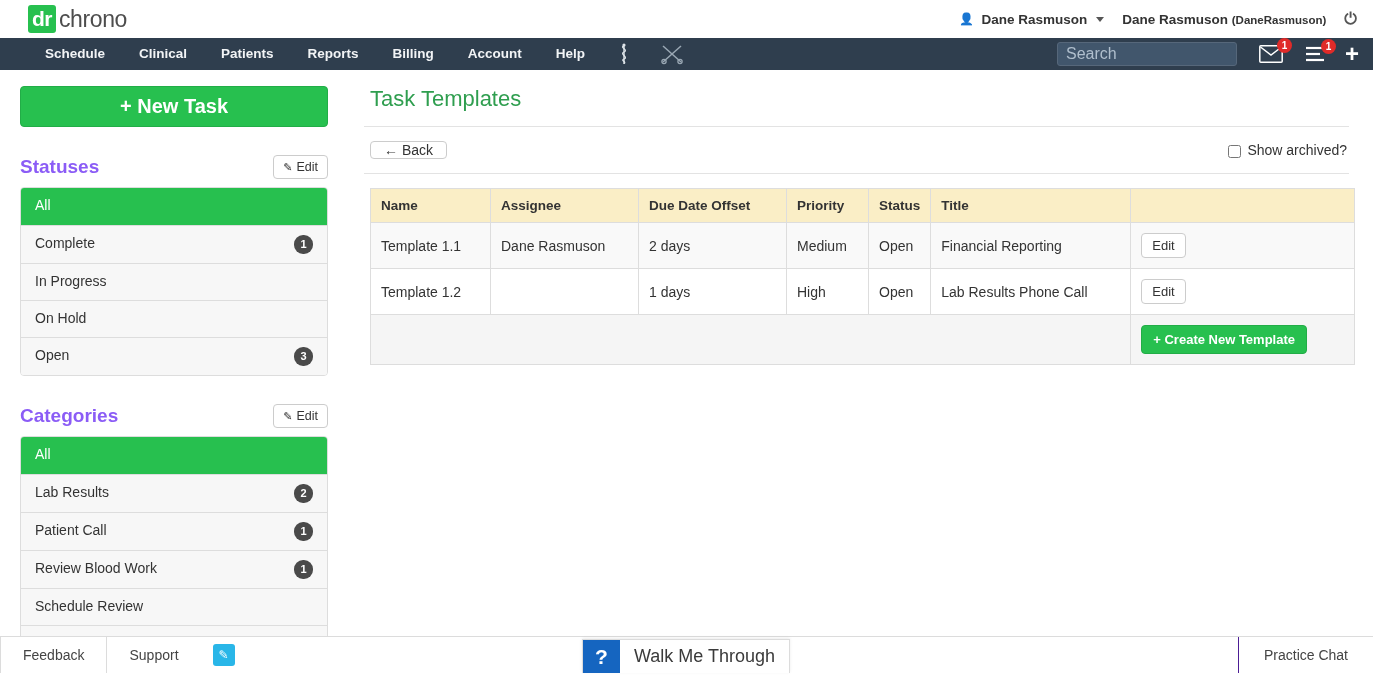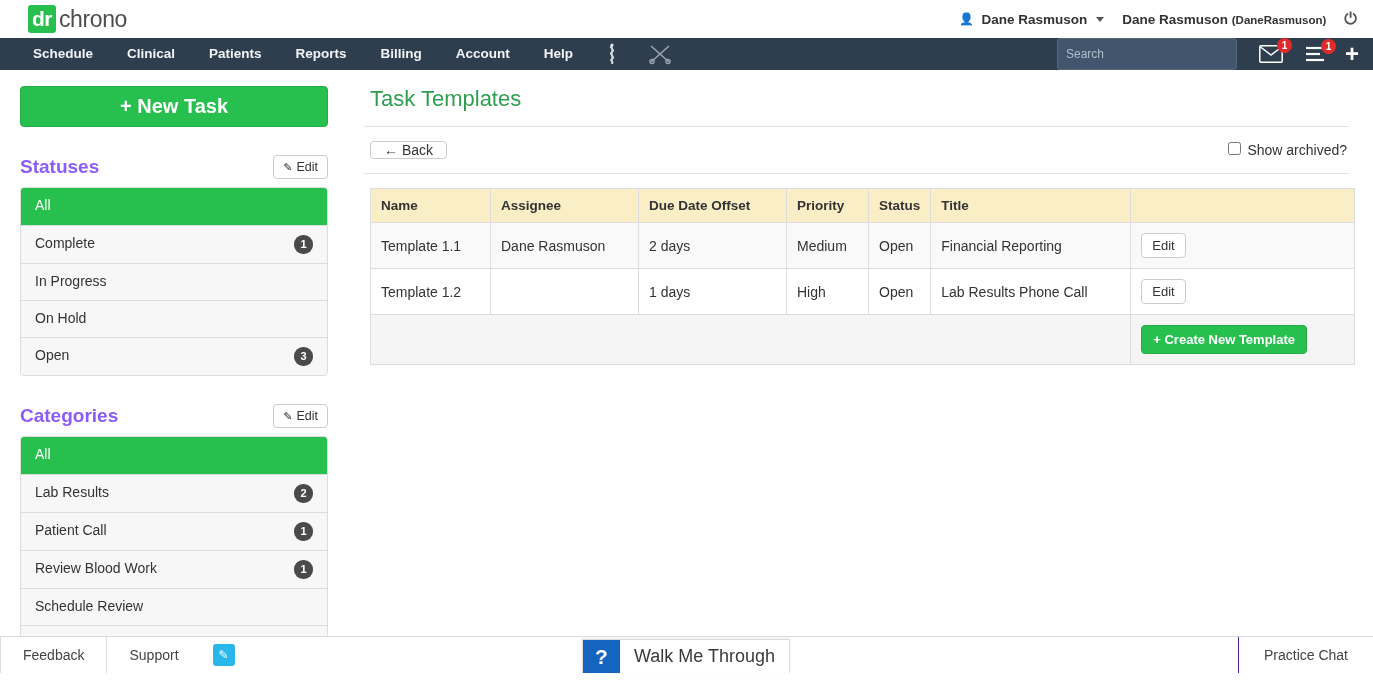--- a/index.html
+++ b/index.html
@@ -58,21 +58,21 @@
   .acct-name { font-weight: bold; }
   .acct-handle { font-weight: bold; font-size: 11.5px; }
   .power-icon { font-size: 16px; color: #555; cursor: pointer; }
 
   
   .navbar {
     height: 32px;
     background: #2f3e4e;
     display: flex;
     align-items: center;
-    padding: 0 12px 0 16px;
+    padding: 0 12px 0 28px;
     position: relative;
   }
   .nav-item {
     color: #f2f4f6;
     font-size: 13.5px;
     font-weight: bold;
     padding: 0 17px;
     line-height: 32px;
     cursor: pointer;
     white-space: nowrap;
@@ -85,26 +85,26 @@
     height: 32px;
   }
   .navbar-right {
     margin-left: auto;
     display: flex;
     align-items: center;
     gap: 0;
   }
   .search-box {
     width: 180px;
-    height: 32px;
+    height: 24px;
     background: #41566c;
     border: 1px solid #56677a;
     border-radius: 3px;
     color: #b8c5d1;
-    font-size: 12px;
+    font-size: 16px;
     padding: 0 8px;
     outline: none;
     font-family: "Liberation Sans", sans-serif;
   }
   .search-box::placeholder { color: #b0bfcd; }
   .icon-badge-wrap {
     position: relative;
     margin-left: 22px;
     display: flex;
     align-items: center;
@@ -250,21 +250,21 @@
     border-radius: 4px;
     font-size: 14px;
     color: #333;
     padding: 0 13px;
     cursor: pointer;
     font-family: "Liberation Sans", sans-serif;
   }
   .archived-wrap {
     margin-left: auto;
     display: flex;
-    align-items: flex-start;
+    align-items: flex-end;
     gap: 6px;
     font-size: 14px;
     color: #333;
     cursor: pointer;
   }
   .archived-wrap input { margin: 0; cursor: pointer; }
 
   
   table.tpl {
     width: 100%;

